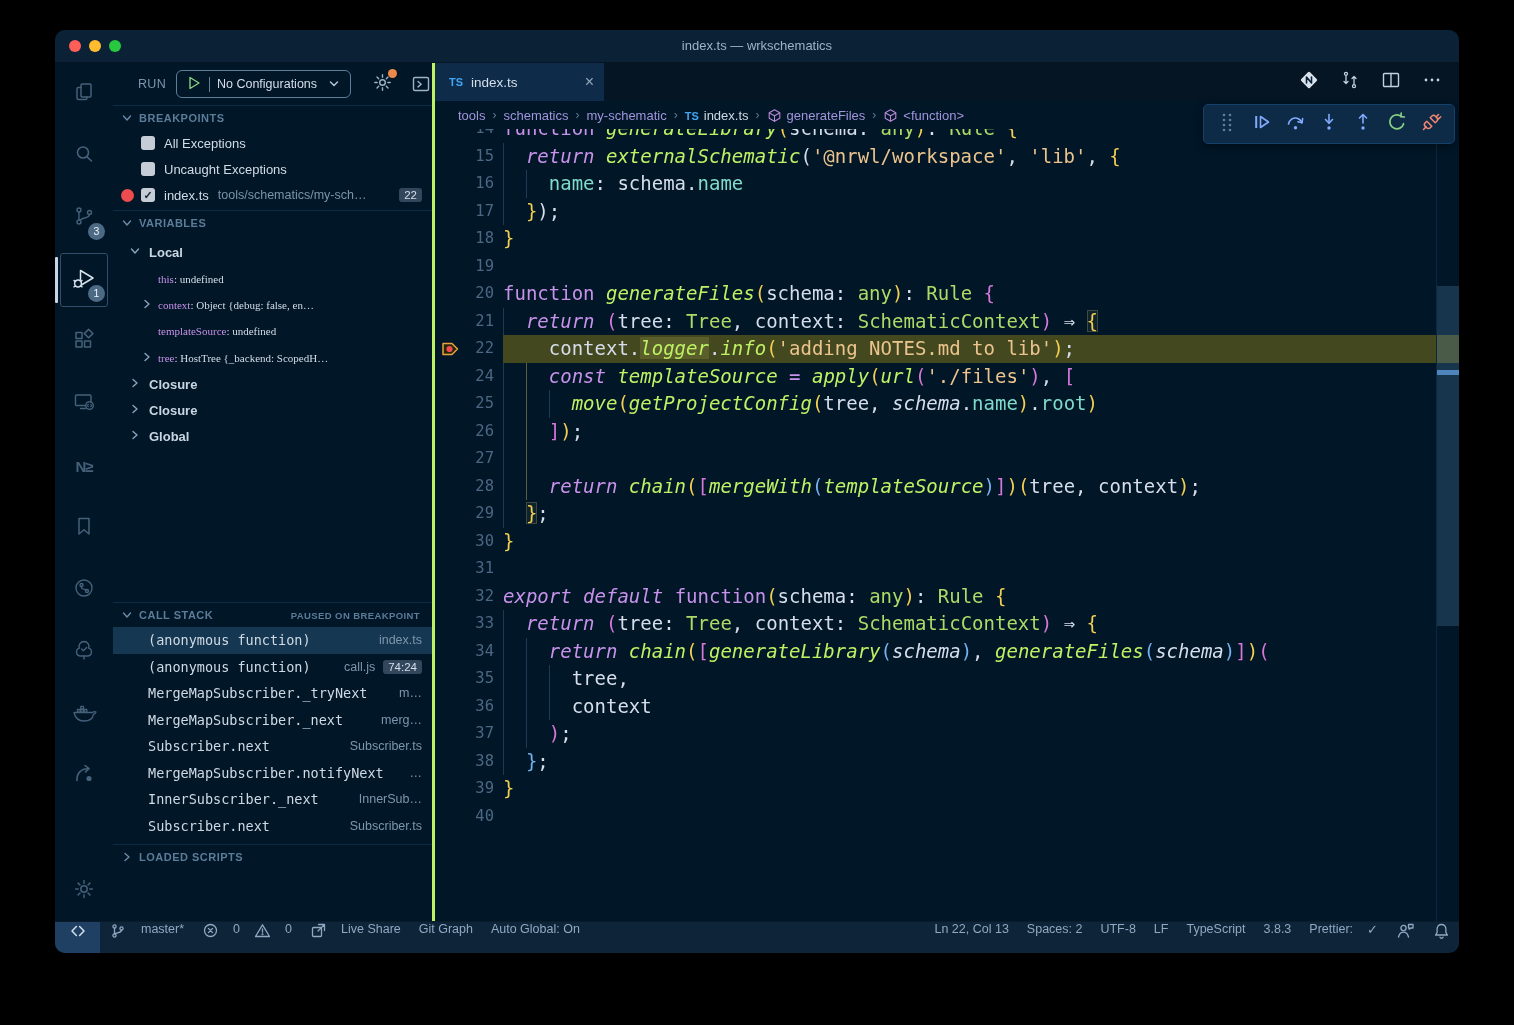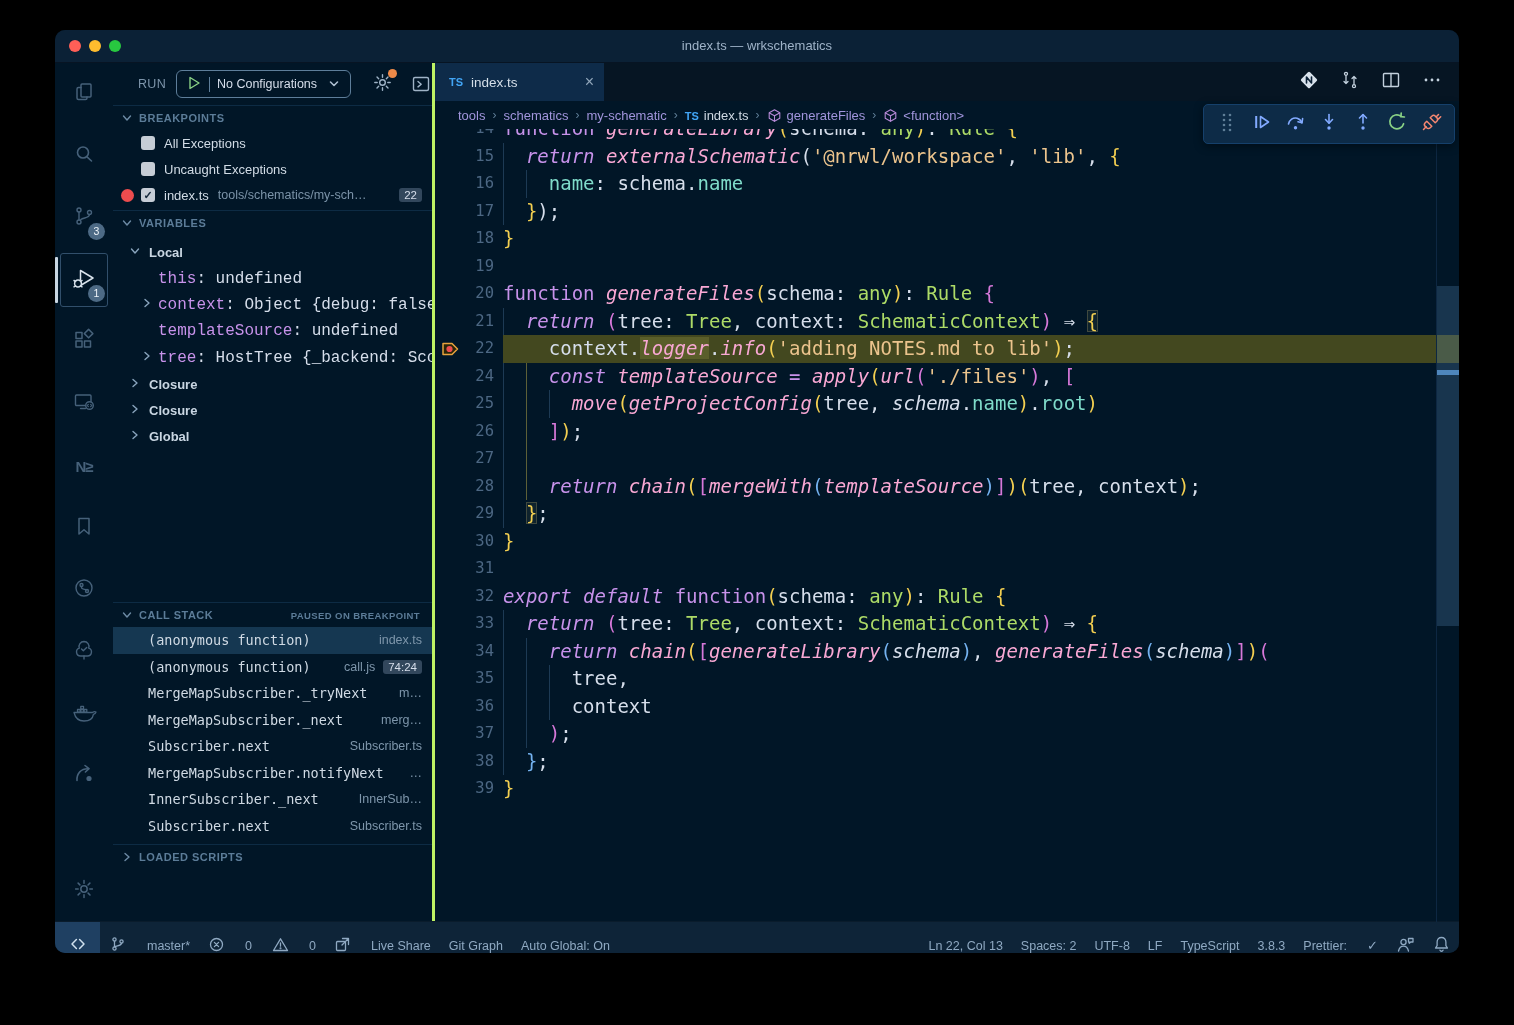--- a/index.html
+++ b/index.html
@@ -46,21 +46,21 @@
   .bp-dotcol{width:20px;display:flex;align-items:center;}
   .bp-dot{width:13px;height:13px;border-radius:50%;background:#ec4c4e;}
   .cb{width:14px;height:14px;border-radius:3px;background:#c6cdd6;margin-right:9px;flex:0 0 auto;
       display:flex;align-items:center;justify-content:center;font-size:11px;font-weight:bold;color:transparent;}
   .cb.checked{color:#16293c;}
   .bp-label{color:#d2dce6;}
   .bp-detail{color:#7b93a8;font-size:12.5px;margin-left:9px;white-space:nowrap;overflow:hidden;}
   .badge{background:#32475c;color:#d6deeb;font-size:11.5px;padding:1px 5px;border-radius:3px;margin-left:auto;margin-right:10px;}
   .var-list{padding-top:4px;}
   .var-row{height:26.4px;display:flex;align-items:center;position:relative;padding-left:45px;
-           font-family:Liberation Mono, monospace;font-size:16px;cursor:pointer;white-space:pre;}
+           font-family:Liberation Serif, serif;font-size:11px;cursor:pointer;white-space:pre;}
   .var-row .chev{position:absolute;left:28px;color:#89a4bd;display:flex;}
   .var-row.scope{font-family:"Liberation Sans",sans-serif;font-weight:bold;font-size:13px;padding-left:36px;}
   .var-row.scope .chev{left:16px;}
   .vn{color:#c792ea;} .vv{color:#d6deeb;}
   .cs-row{height:26.5px;display:flex;align-items:center;padding:0 10px 0 35px;cursor:pointer;}
   .cs-row.selected{background:#153751;}
   .cs-name{font-family:"DejaVu Sans Mono",monospace;font-size:13.5px;color:#d0dae4;white-space:pre;}
   .cs-file{margin-left:auto;color:#7e96ab;font-size:12.5px;}
   .cs-row .badge{margin-left:8px;margin-right:0;}
   
@@ -83,38 +83,38 @@
   .cl{position:relative;height:27.5px;font-family:"DejaVu Sans Mono",monospace;font-size:19px;
       line-height:27.5px;white-space:pre;}
   .cl .ln{position:absolute;left:0;top:0;width:59px;text-align:right;color:#4c6783;font-size:15.5px;z-index:2;}
   .cl .lt{position:absolute;left:68px;top:0;z-index:2;}
   .cl .hlbar{position:absolute;left:68px;right:0;top:0;height:100%;background:#43481f;z-index:1;}
   .ig{position:absolute;top:0;height:100%;width:1px;background:#1d3a54;z-index:0;}
   .ig.act{background:#5d6038;}
   .bpicon{position:absolute;left:6px;top:4px;z-index:3;display:flex;}
   .tk-pl{color:#d6deeb;} .tk-pi{color:#d6deeb;font-style:italic;}
   .tk-kw{color:#c792ea;font-style:italic;margin-top:9px;} .tk-kwu{color:#c792ea;}
-  .tk-fn{color:#f9a8d4;font-style:italic;} .tk-ty{color:#addb67;}
+  .tk-fn{color:#bef264;font-style:italic;} .tk-ty{color:#addb67;}
   .tk-st{color:#ecc48d;} .tk-key{color:#7fdbca;} .tk-pr{color:#7fdbca;}
   .tk-bg{color:#f3cf51;} .tk-bo{color:#d678d9;} .tk-bb{color:#74b2f0;}
   .tk-box{box-shadow:inset 0 0 0 1px #77765177;background:rgba(218,218,130,.07);}
   .tk-sel{background:#5a5e2a;}
   
   .sb-border{position:absolute;right:22px;top:38px;bottom:0;width:1px;background:#0d2742;z-index:4;}
   .sb-slider{position:absolute;right:0;top:223px;width:22px;height:340px;background:rgba(96,148,196,.25);z-index:4;cursor:pointer;}
   .sb-mark{position:absolute;right:0;top:307px;width:22px;height:5px;background:#4e86bc;z-index:5;}
   
   .dbgbar{position:absolute;top:41px;right:4px;height:38px;background:#0d2b47;border:1px solid #15406b;
           border-radius:5px;display:flex;align-items:center;padding:0 6px;z-index:6;box-shadow:0 2px 10px rgba(0,0,0,.45);}
   .dbg-btn{width:34px;height:34px;display:flex;align-items:center;justify-content:center;cursor:pointer;}
   .tone-gray{color:#5f7e97;} .tone-blue{color:#82aaff;} .tone-green{color:#89d185;} .tone-red{color:#f48771;}
   
   .statusbar{position:absolute;left:0;right:0;bottom:0;height:31px;background:#0e2438;border-top:1px solid #0a1c2c;
              display:flex;align-items:center;color:#8fa9c2;font-size:12.5px;}
-  .sb-item{display:flex;align-items:flex-end;gap:20px;padding:0 9px;height:100%;cursor:pointer;white-space:nowrap;}
+  .sb-item{display:flex;align-items:flex-start;gap:14px;padding:0 9px;height:100%;cursor:pointer;white-space:nowrap;}
   .sb-item .ico{display:flex;}
   .sb-remote{width:45px;background:#1f4062;justify-content:center;color:#cfe0ee;padding:0;}
   .sb-right{margin-left:auto;display:flex;align-items:center;height:100%;padding-right:0;}
   .check{font-size:13px;}
 </style>
 </head>
 <body>
 
 <div class="page">
   <div class="window">
@@ -467,20 +467,21 @@
             <div class="cl"><div class="ln">30</div><div class="lt"><span class="tk-bg">}</span></div></div>
             <div class="cl"><div class="ln">31</div><div class="lt"></div></div>
             <div class="cl"><div class="ln">32</div><div class="lt"><span class="tk-kw">export</span><span class="tk-pl"> </span><span class="tk-kw">default</span><span class="tk-pl"> </span><span class="tk-kwu">function</span><span class="tk-bg">(</span><span class="tk-pl">schema</span><span class="tk-pl">: </span><span class="tk-ty">any</span><span class="tk-bg">)</span><span class="tk-pl">: </span><span class="tk-ty">Rule</span><span class="tk-pl"> </span><span class="tk-bg">{</span></div></div>
             <div class="cl"><div class="ig" style="left: 68px;"></div><div class="ln">33</div><div class="lt"><span class="tk-pl">  </span><span class="tk-kw">return</span><span class="tk-pl"> </span><span class="tk-bo">(</span><span class="tk-pl">tree</span><span class="tk-pl">: </span><span class="tk-ty">Tree</span><span class="tk-pl">, </span><span class="tk-pl">context</span><span class="tk-pl">: </span><span class="tk-ty">SchematicContext</span><span class="tk-bo">)</span><span class="tk-pl"> ⇒ </span><span class="tk-bg">{</span></div></div>
             <div class="cl"><div class="ig" style="left: 68px;"></div><div class="ig" style="left: 90.88px;"></div><div class="ln">34</div><div class="lt"><span class="tk-pl">    </span><span class="tk-kw">return</span><span class="tk-pl"> </span><span class="tk-fn">chain</span><span class="tk-bg">(</span><span class="tk-bo">[</span><span class="tk-fn">generateLibrary</span><span class="tk-bb">(</span><span class="tk-pi">schema</span><span class="tk-bb">)</span><span class="tk-pl">, </span><span class="tk-fn">generateFiles</span><span class="tk-bb">(</span><span class="tk-pi">schema</span><span class="tk-bb">)</span><span class="tk-bo">]</span><span class="tk-bg">)</span><span class="tk-bo">(</span></div></div>
             <div class="cl"><div class="ig" style="left: 68px;"></div><div class="ig" style="left: 90.88px;"></div><div class="ig" style="left: 113.76px;"></div><div class="ln">35</div><div class="lt"><span class="tk-pl">      </span><span class="tk-pl">tree</span><span class="tk-pl">,</span></div></div>
             <div class="cl"><div class="ig" style="left: 68px;"></div><div class="ig" style="left: 90.88px;"></div><div class="ig" style="left: 113.76px;"></div><div class="ln">36</div><div class="lt"><span class="tk-pl">      </span><span class="tk-pl">context</span></div></div>
             <div class="cl"><div class="ig" style="left: 68px;"></div><div class="ig" style="left: 90.88px;"></div><div class="ln">37</div><div class="lt"><span class="tk-pl">    </span><span class="tk-bo">)</span><span class="tk-pl">;</span></div></div>
             <div class="cl"><div class="ig" style="left: 68px;"></div><div class="ln">38</div><div class="lt"><span class="tk-pl">  </span><span class="tk-bb">}</span><span class="tk-pl">;</span></div></div>
             <div class="cl"><div class="ln">39</div><div class="lt"><span class="tk-bg">}</span></div></div>
+            <div class="cl"><div class="ln">40</div><div class="lt"></div></div>
           </div>
 
         <div class="sb-border"></div>
         <div class="sb-slider"></div>
         <div class="sb-mark"></div>
 
         <div class="dbgbar" id="dbg-bar">
             <div class="dbg-btn tone-gray">
               <span class="ico"><svg width="20" height="22" viewBox="0 0 20 22">
                   <g fill="currentColor">

